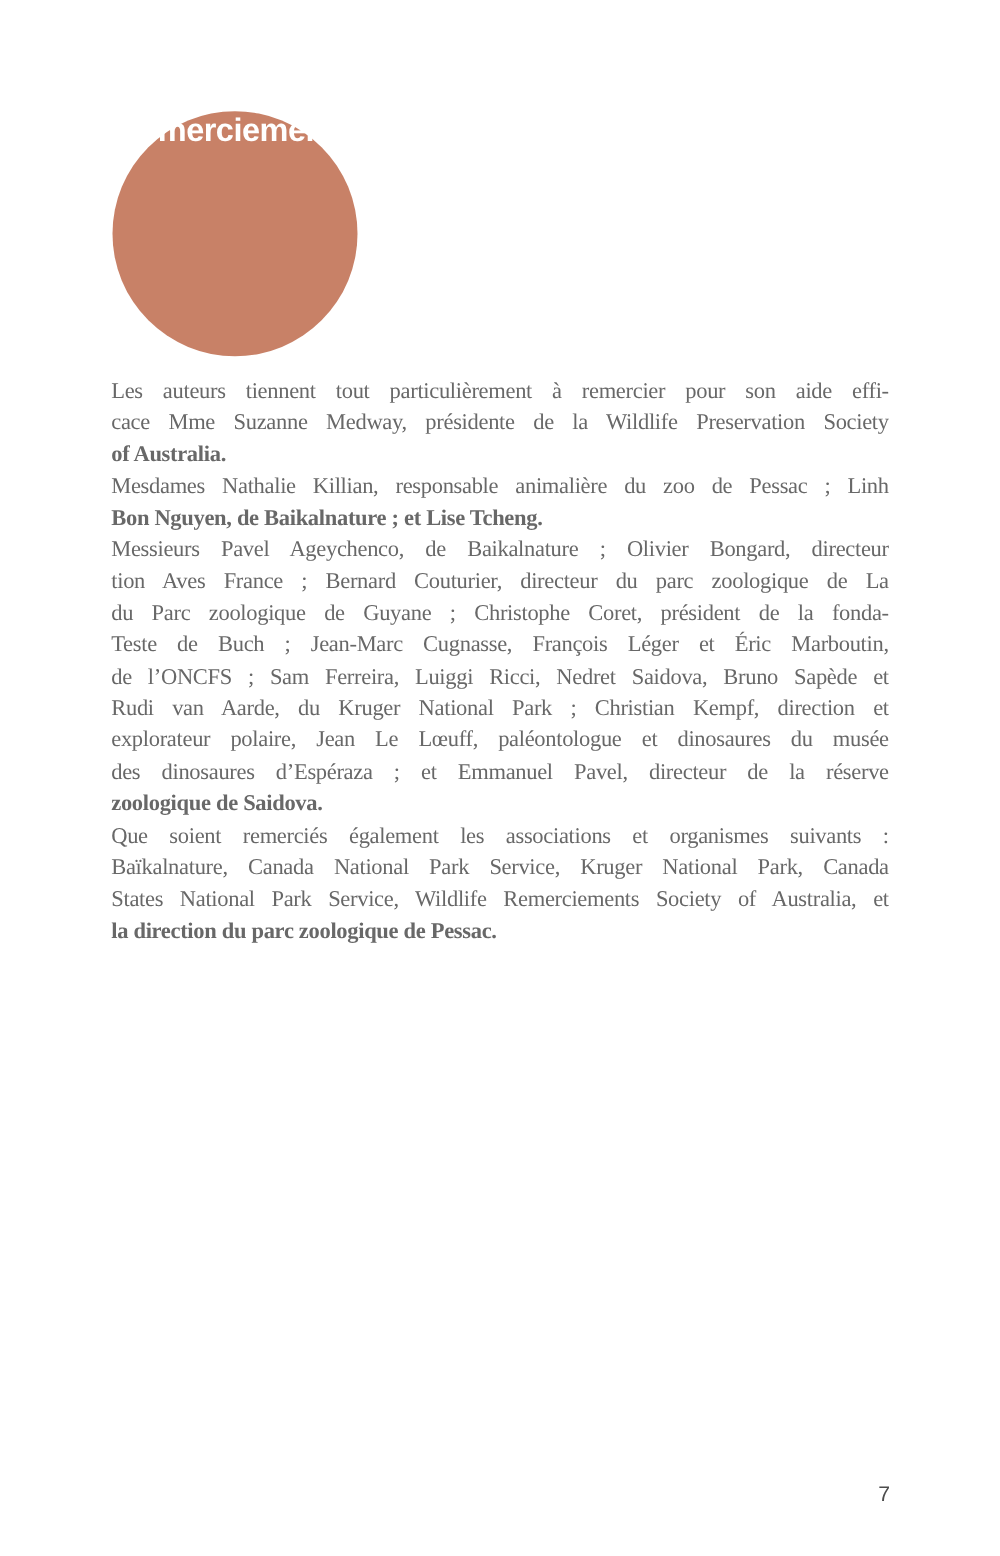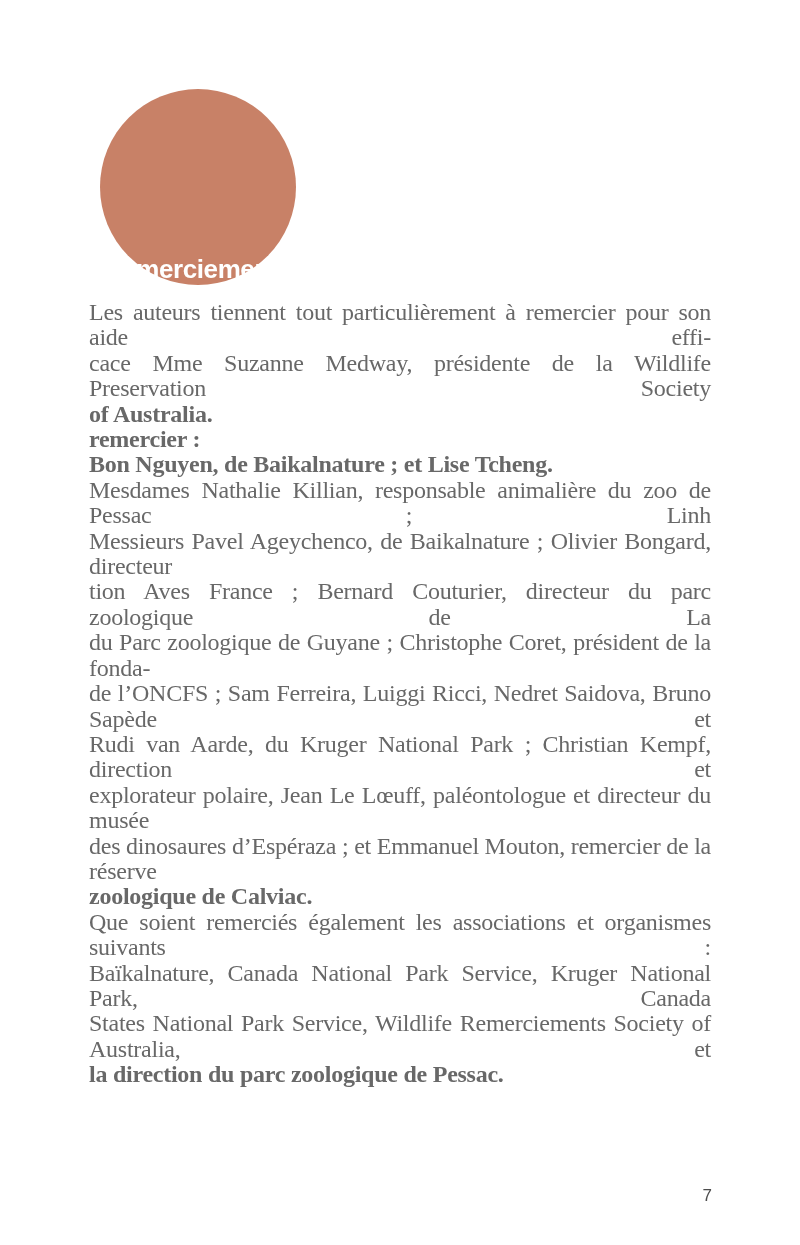--- a/index.html
+++ b/index.html
@@ -15,47 +15,47 @@
   .page {
     position: relative;
     width: 800px;
     height: 1245px;
     background: #ffffff;
     overflow: hidden;
   }
 
   .chapter-badge {
     position: absolute;
-    left: 100px;
+    left: 90px;
     top: 89px;
     width: 196px;
     height: 196px;
     border-radius: 50%;
     background: var(--badge-color);
     display: flex;
-    align-items: flex-end;
+    align-items: flex-start;
     justify-content: center;
   }
 
   .chapter-badge .chapter-title {
     font-family: "Liberation Sans", sans-serif;
     font-weight: 700;
     font-size: 26px;
     letter-spacing: -0.4px;
     color: var(--badge-text-color);
     white-space: nowrap;
   }
 
   .body-text {
     position: absolute;
     left: 89px;
     top: 300px;
     width: 622px;
     color: var(--body-text-color);
-    font-size: 24px;
+    font-size: 18px;
     line-height: 25.4px;
     letter-spacing: -0.25px;
   }
 
   .para { margin: 0; }
 
   .line {
     text-align: justify;
     text-align-last: justify;
     white-space: normal;
@@ -85,35 +85,35 @@
     <span class="chapter-title">Remerciements</span>
   </div>
 
   <div class="body-text">
       <div class="para">
         <div class="line">Les auteurs tiennent tout particulièrement à remercier pour son aide effi-</div>
         <div class="line">cace Mme Suzanne Medway, présidente de la Wildlife Preservation Society</div>
         <div class="line para-last">of Australia.</div>
       </div>
       <div class="para">
-        <div class="line para-last">remercier :</div>
       </div>
       <div class="para">
+        <div class="line">Mesdames Nathalie Killian, responsable animalière du zoo de Pessac ; Linh</div>
         <div class="line para-last">Bon Nguyen, de Baikalnature ; et Lise Tcheng.</div>
-        <div class="line">Mesdames Nathalie Killian, responsable animalière du zoo de Pessac ; Linh</div>
       </div>
       <div class="para">
         <div class="line">Messieurs Pavel Ageychenco, de Baikalnature ; Olivier Bongard, directeur</div>
         <div class="line">tion Aves France ; Bernard Couturier, directeur du parc zoologique de La</div>
         <div class="line">du Parc zoologique de Guyane ; Christophe Coret, président de la fonda-</div>
+        <div class="line">Teste de Buch ; Jean-Marc Cugnasse, François Léger et Éric Marboutin,</div>
         <div class="line">de l’ONCFS ; Sam Ferreira, Luiggi Ricci, Nedret Saidova, Bruno Sapède et</div>
         <div class="line">Rudi van Aarde, du Kruger National Park ; Christian Kempf, direction et</div>
-        <div class="line">explorateur polaire, Jean Le Lœuff, paléontologue et directeur du musée</div>
-        <div class="line">des dinosaures d’Espéraza ; et Emmanuel Mouton, remercier de la réserve</div>
-        <div class="line para-last">zoologique de Calviac.</div>
+        <div class="line">explorateur polaire, Jean Le Lœuff, paléontologue et dinosaures du musée</div>
+        <div class="line">des dinosaures d’Espéraza ; et Emmanuel Pavel, directeur de la réserve</div>
+        <div class="line para-last">zoologique de Saidova.</div>
       </div>
       <div class="para">
         <div class="line">Que soient remerciés également les associations et organismes suivants :</div>
         <div class="line">Baïkalnature, Canada National Park Service, Kruger National Park, Canada</div>
         <div class="line">States National Park Service, Wildlife Remerciements Society of Australia, et</div>
         <div class="line para-last">la direction du parc zoologique de Pessac.</div>
       </div>
     </div>
 
   <div class="page-number">7</div>

